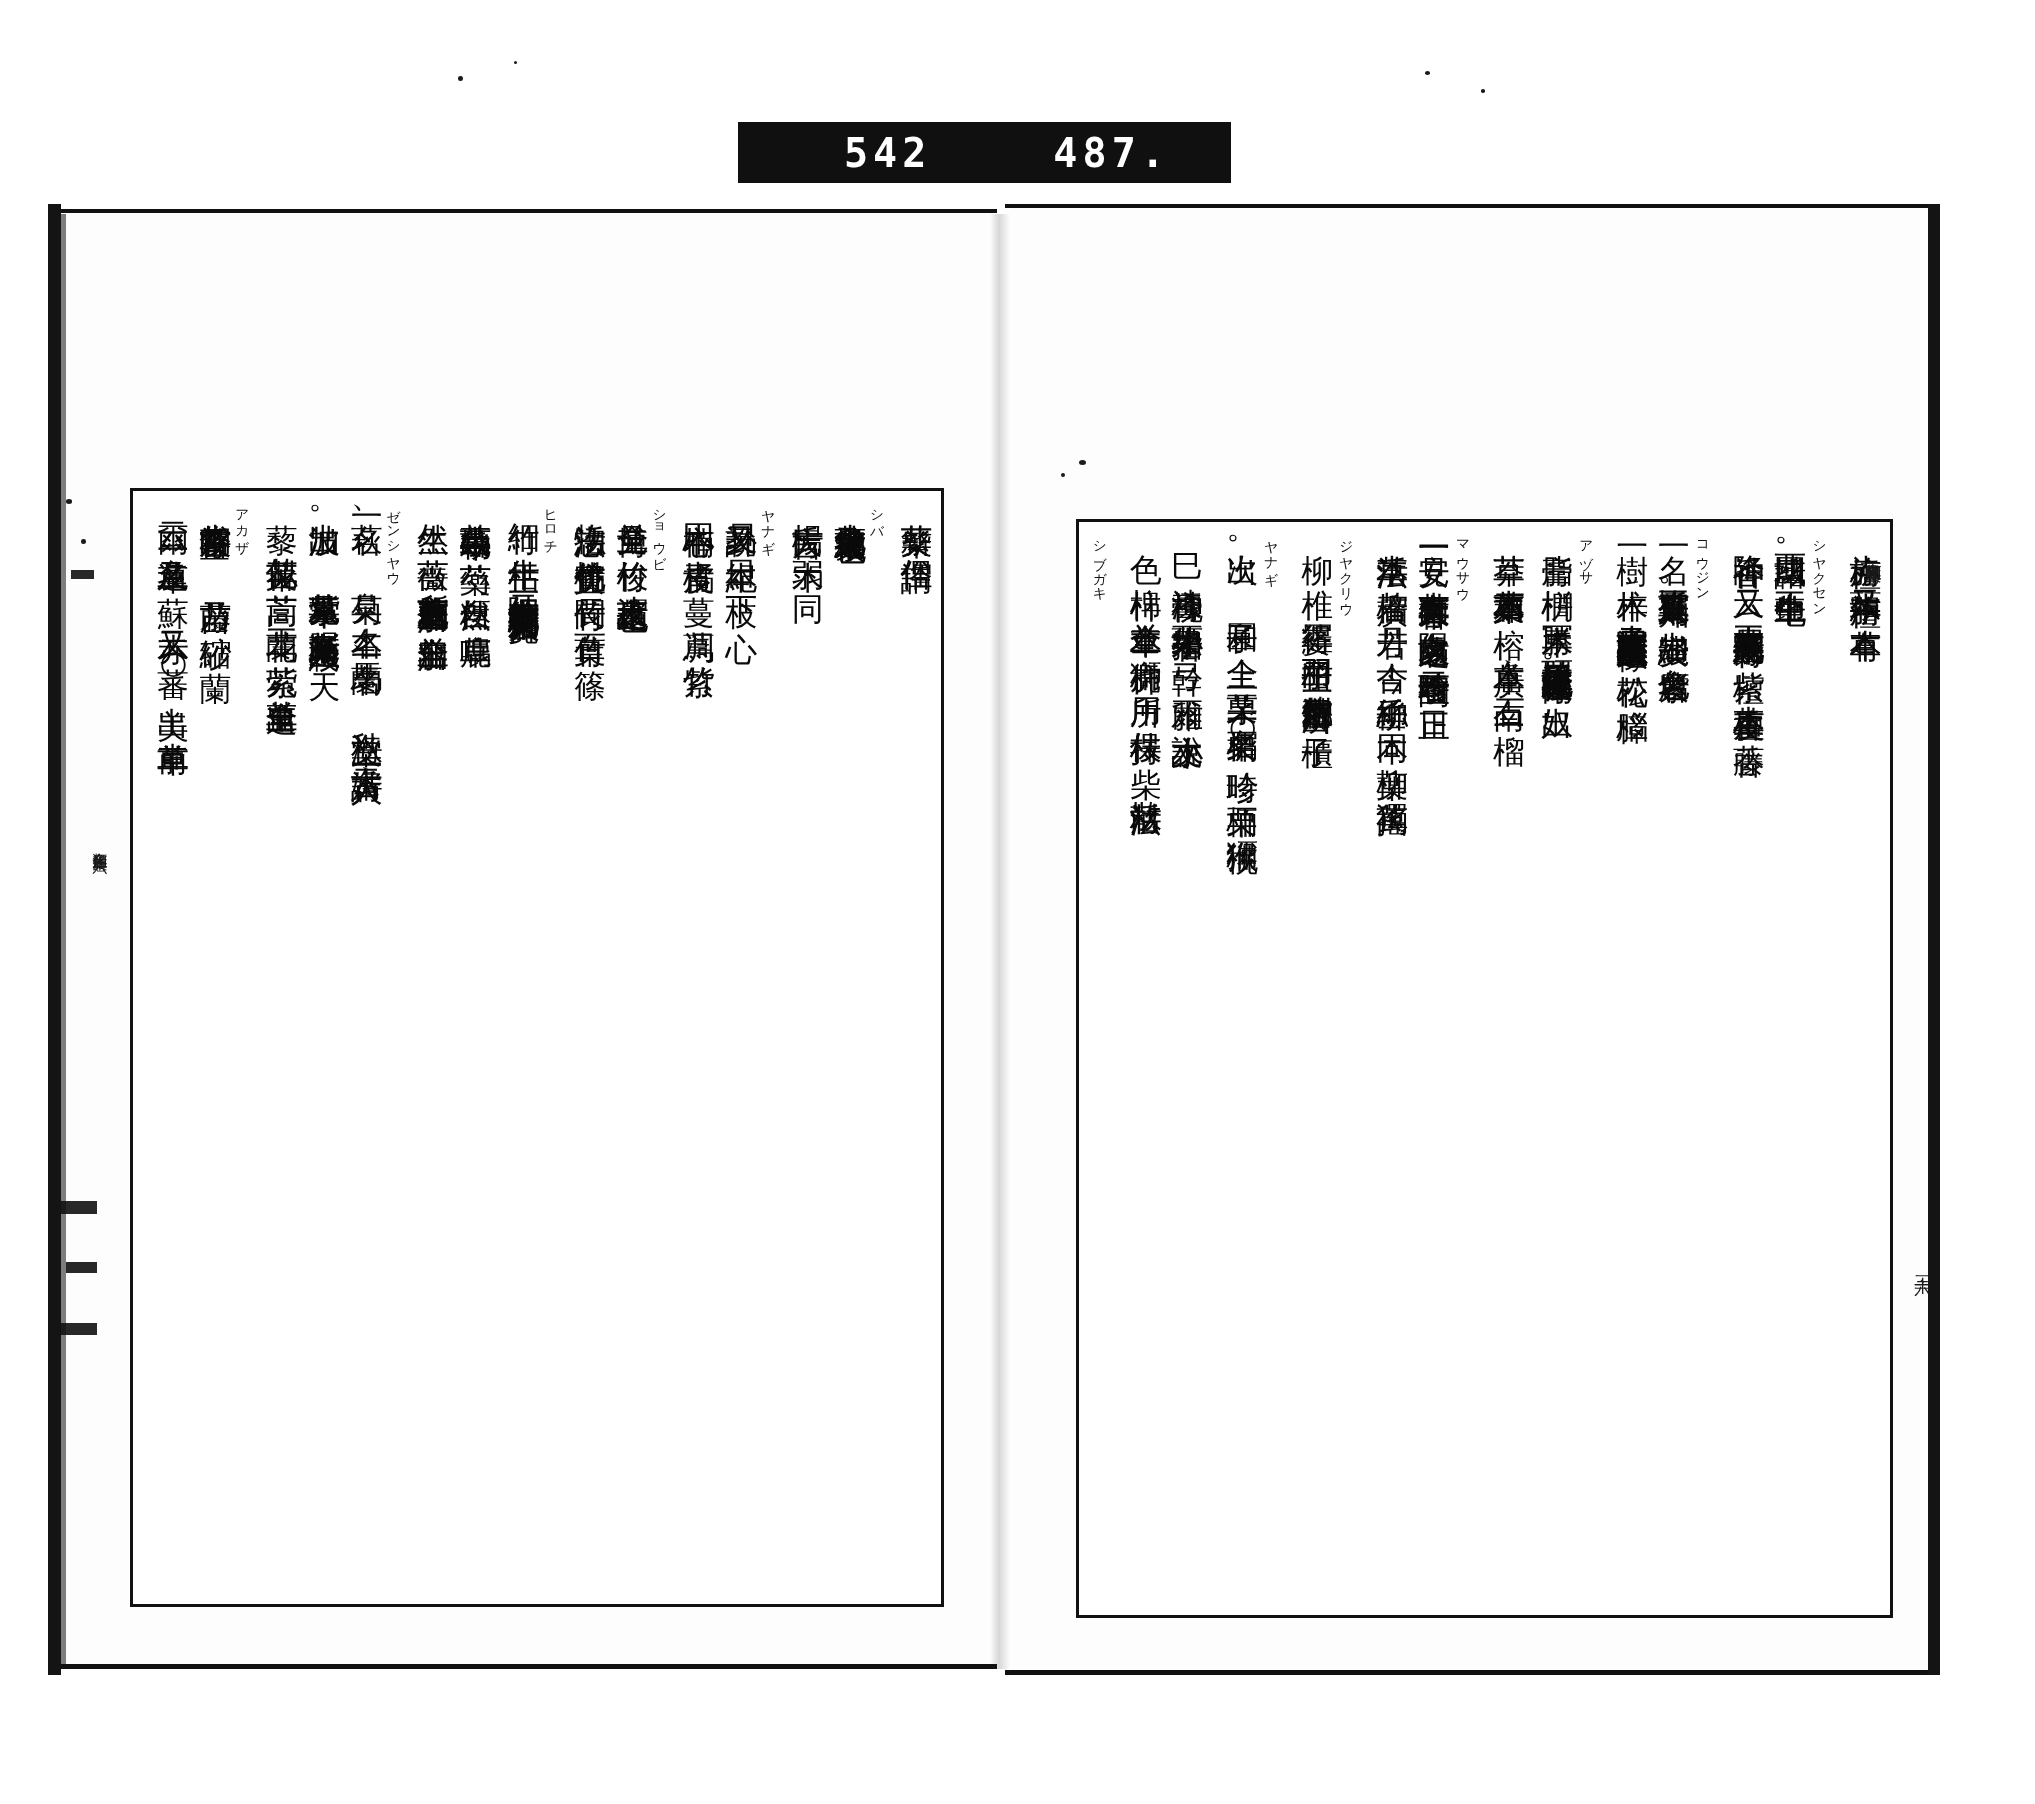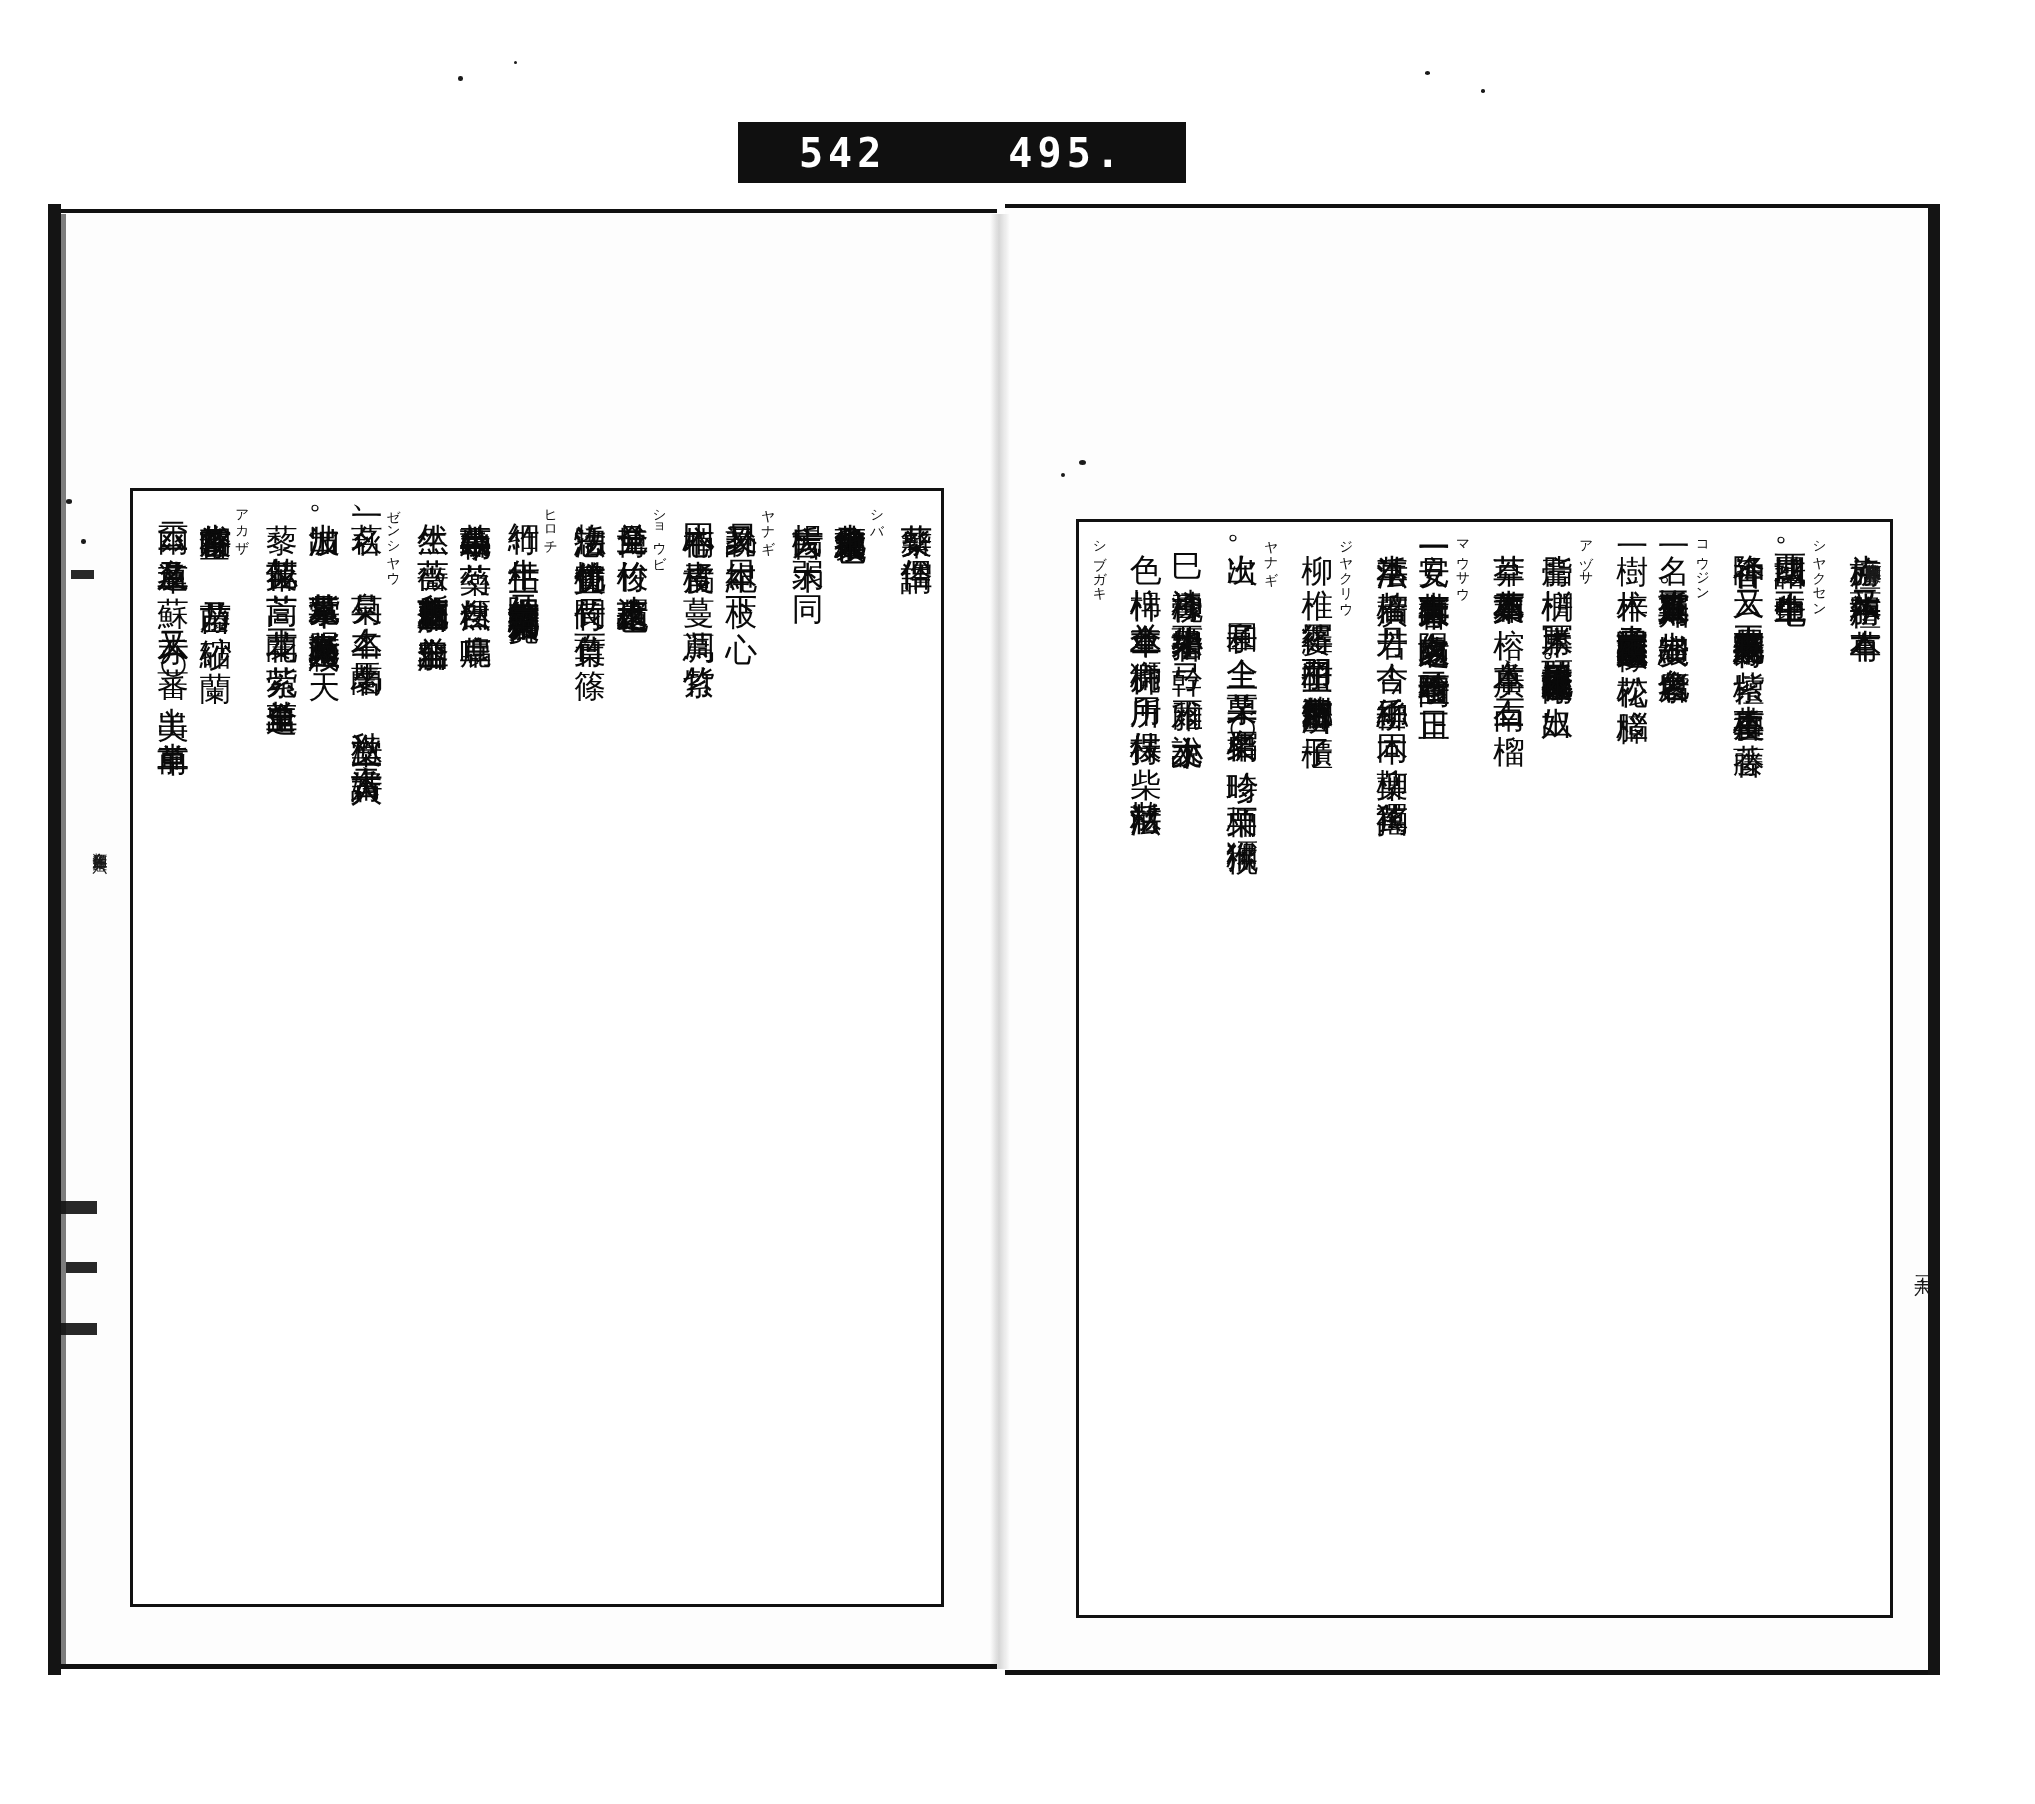--- a/index.html
+++ b/index.html
@@ -20,20 +20,21 @@
     position: absolute;
     left: 738px;
     top: 122px;
     width: 448px;
     height: 61px;
     background: #101010;
     display: flex;
     align-items: center;
     justify-content: space-around;
     z-index: 30;
+    padding-left: 45px;
   }
   #film-header .num {
     color: #ffffff;
     font-family: "DejaVu Sans Mono", monospace;
     font-size: 40px;
     letter-spacing: 5.1px;
     font-weight: bold;
   }
 
   
@@ -186,21 +187,21 @@
     background: #111;
     z-index: 7;
     opacity: .9;
   }
 </style>
 </head>
 <body>
 
 <div id="film-header">
   <span class="num">542</span>
-  <span class="num">495.</span>
+  <span class="num">487.</span>
 </div>
 
 <div class="speck" style="left:458px;top:76px;width:4.6px;height:4.6px;"></div>
 <div class="speck" style="left:514px;top:61px;width:3.1px;height:3.1px;"></div>
 <div class="speck" style="left:1425px;top:71px;width:5.1px;height:3.6px;"></div>
 <div class="speck" style="left:1481px;top:89px;width:3.6px;height:3.6px;"></div>
 <div class="speck" style="left:1079px;top:460px;width:7.1px;height:5.1px;"></div>
 <div class="speck" style="left:1061px;top:473px;width:4.1px;height:4.1px;"></div>
 <div class="speck" style="left:66px;top:499px;width:6.1px;height:4.6px;"></div>
 <div class="speck" style="left:81px;top:539px;width:4.6px;height:4.6px;"></div>

